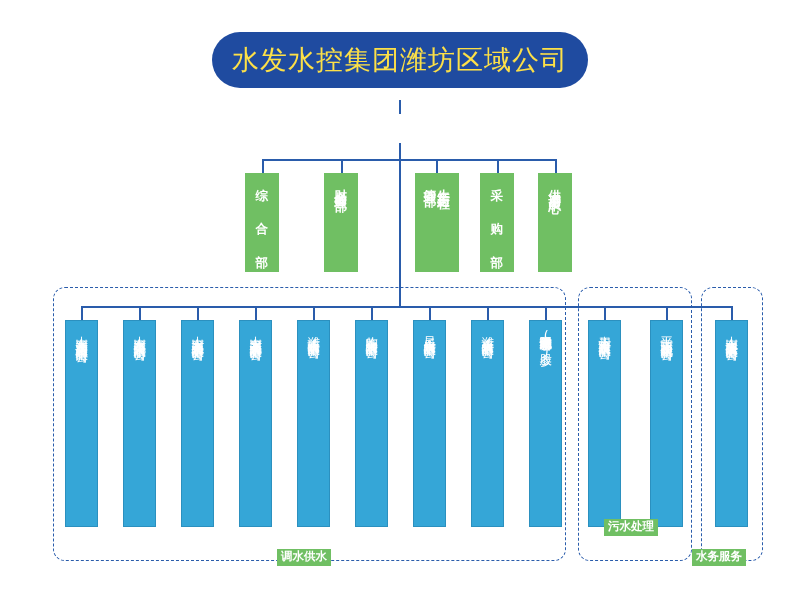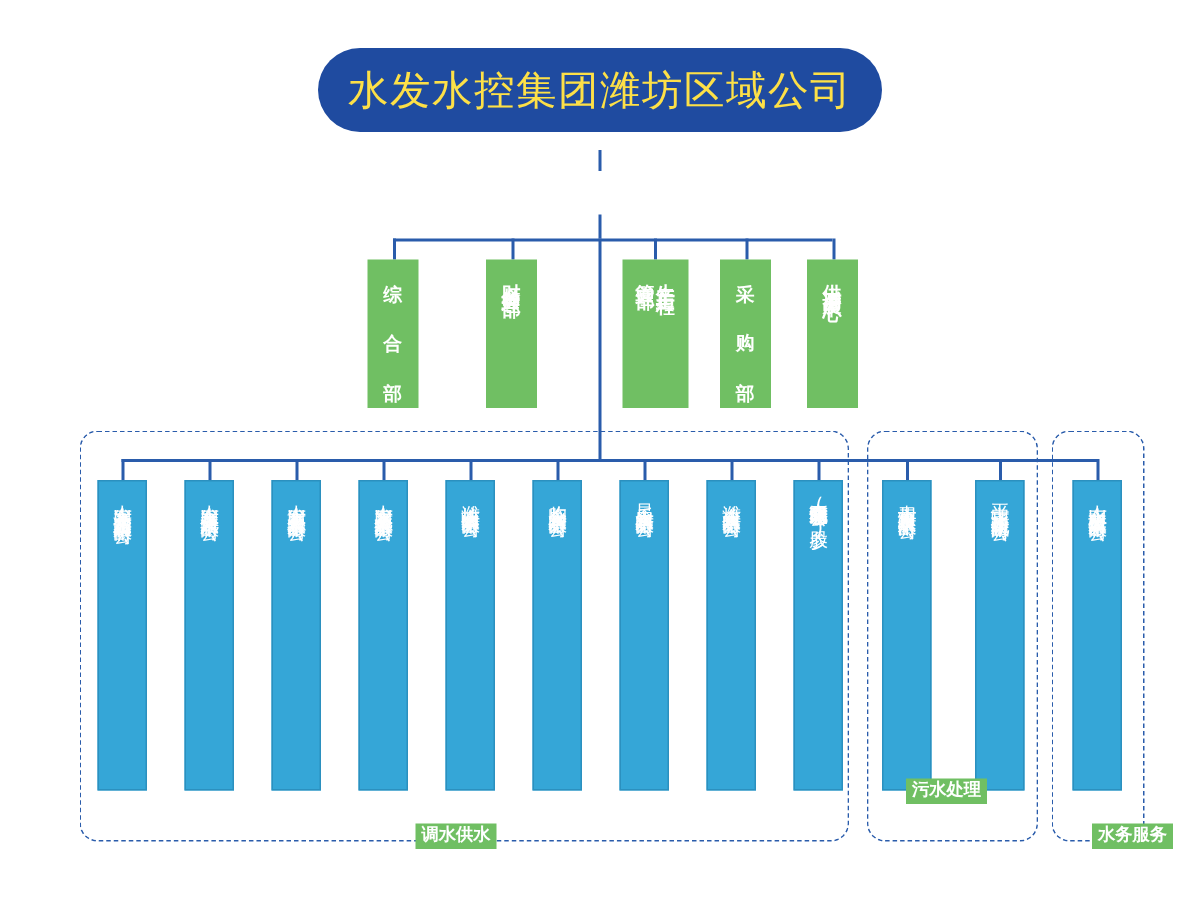--- a/index.html
+++ b/index.html
@@ -221,17 +221,17 @@
   <div class="sub-box" style="left:715px; top:320px; height:207px;">
     <span class="v-text">山东水文科技服务有限公司</span>
   </div>
 
   <div class="group-label" style="left:277px; top:549px;">
     <span>调水供水</span>
   </div>
   <div class="group-label" style="left:604px; top:519px;">
     <span>污水处理</span>
   </div>
-  <div class="group-label" style="left:692px; top:549px;margin-left:36px;">
+  <div class="group-label" style="left:692px; top:549px;">
     <span>水务服务</span>
   </div>
 
 </div>
 
 </body></html>

